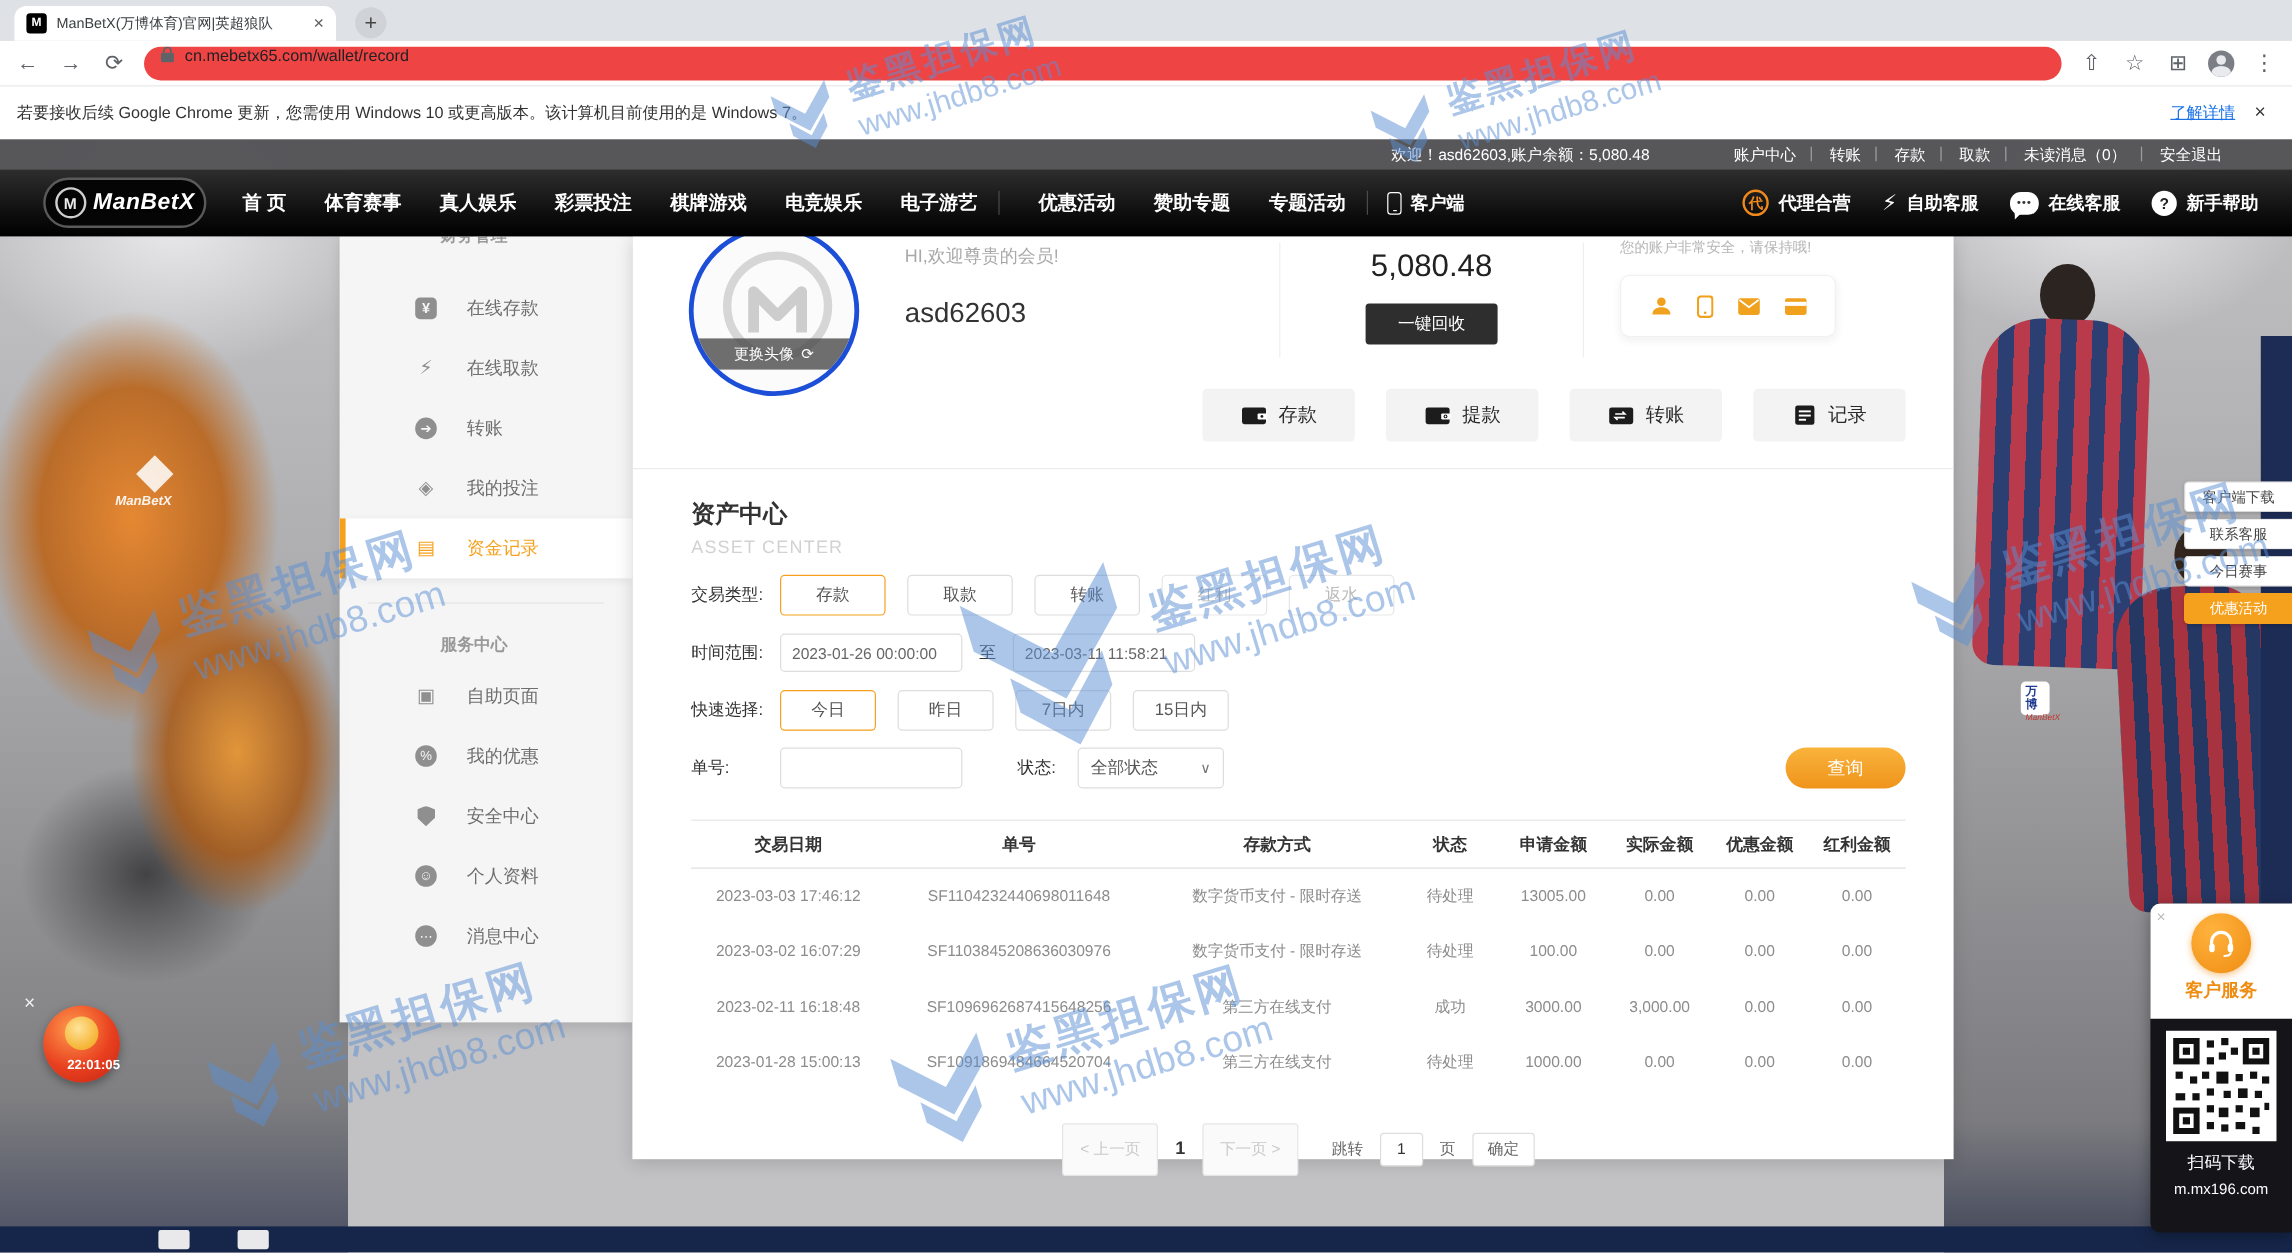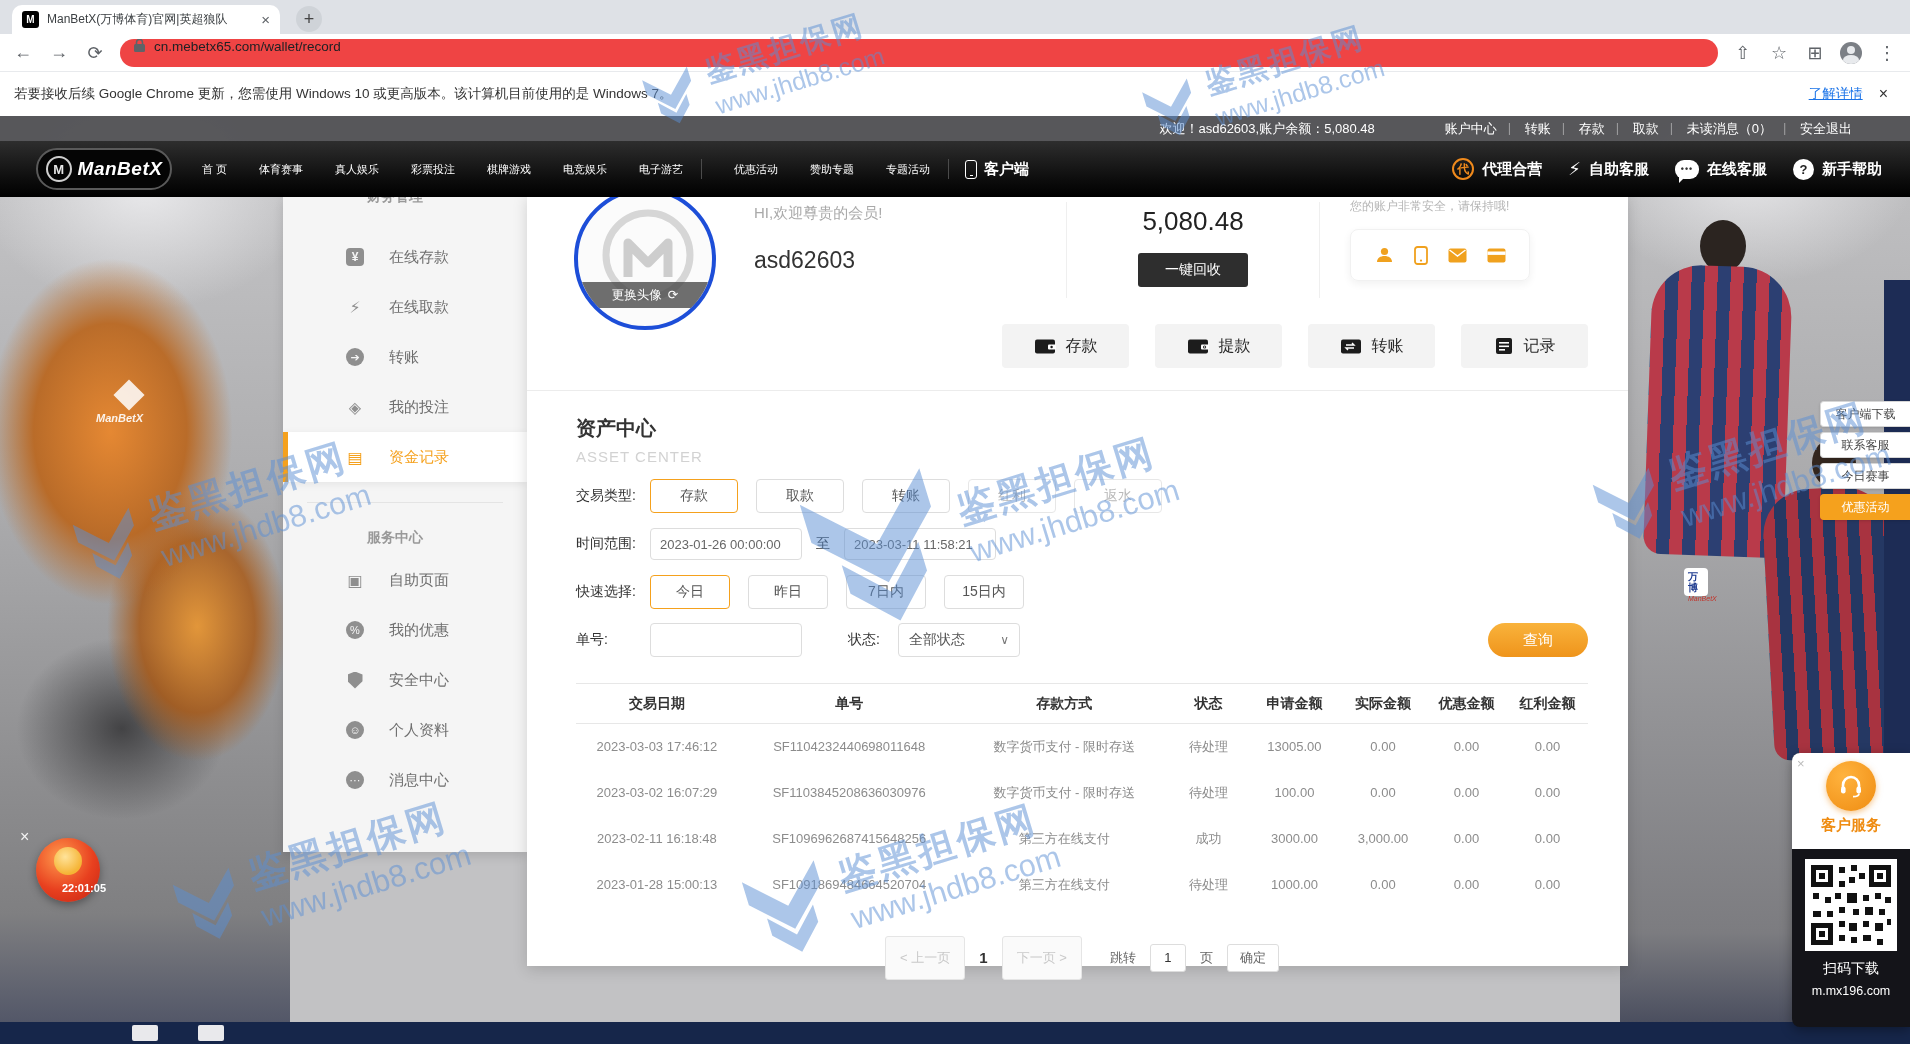--- a/index.html
+++ b/index.html
@@ -64,21 +64,21 @@
   .ub-links { display:flex; list-style:none; align-items:center; }
   .ub-links li { color:#fff; font-size:13px; padding:0 14px; position:relative; }
   .ub-links li + li::before { content:"|"; position:absolute; left:-3px; color:#9c9c9e; }
 
   
   .navbar { position:absolute; left:0; top:25px; width:1910px; height:56px; background:linear-gradient(180deg,#2e2e2e 0%,#0c0c0c 70%,#000 100%); z-index:20; display:flex; align-items:center; }
   .logo { margin-left:36px; width:136px; height:42px; border-radius:21px; background:#050505; border:2px solid #5a5a5a; display:flex; align-items:center; justify-content:center; gap:6px; flex:0 0 auto; }
   .logo-emblem { width:26px; height:26px; border-radius:50%; border:2px solid #cfcfcf; color:#e8e8e8; font-size:13px; font-weight:bold; display:flex; align-items:center; justify-content:center; }
   .logo-name { color:#fff; font-size:19px; font-weight:bold; font-style:italic; letter-spacing:.5px; text-shadow:0 1px 2px #000; }
   .nav-items { display:flex; list-style:none; align-items:center; margin-left:14px; }
-  .nav-items li { color:#fff; font-size:11px; font-weight:normal; padding:0 16px; white-space:nowrap; }
+  .nav-items li { color:#fff; font-size:16px; font-weight:bold; padding:0 16px; white-space:nowrap; }
   .nav-pipe { width:1px; height:20px; background:#4b4b4b; margin:0 2px; }
   .nav-client { display:flex; align-items:center; gap:7px; color:#fff; font-size:15px; font-weight:bold; padding:0 14px; }
   .phone-ic { width:12px; height:19px; border:1.5px solid #fff; border-radius:3px; position:relative; }
   .phone-ic::after { content:""; position:absolute; left:3.5px; bottom:1.5px; width:3px; height:1.5px; background:#fff; }
   .nav-right { margin-left:auto; margin-right:28px; display:flex; align-items:center; gap:26px; }
   .nav-right .nr { display:flex; align-items:center; gap:8px; color:#fff; font-size:15px; font-weight:bold; white-space:nowrap; }
   .ic-agent { width:22px; height:22px; border-radius:50%; border:2px solid #f08a1c; color:#f08a1c; font-size:12px; display:flex; align-items:center; justify-content:center; font-weight:bold; }
   .ic-bolt { color:#fff; font-size:18px; }
   .ic-chat { width:24px; height:19px; background:#fff; border-radius:9px; position:relative; display:flex; align-items:center; justify-content:center; color:#333; font-size:9px; letter-spacing:1px; }
   .ic-chat::after { content:""; position:absolute; left:4px; bottom:-4px; border:4px solid transparent; border-top-color:#fff; border-left-color:#fff; }
@@ -162,21 +162,21 @@
   .svc-qr { width:92px; height:92px; margin:10px auto 0 auto; background:#fff; display:block; }
   .svc-scan { text-align:center; color:#fff; font-size:14px; margin-top:9px; }
   .svc-site { text-align:center; color:#fff; font-size:12.5px; margin-top:6px; }
 
   
   .promo-close { position:absolute; left:20px; top:712px; color:#f4f4f4; font-size:16px; z-index:35; }
   .promo { position:absolute; left:36px; top:722px; width:64px; height:64px; border-radius:50%; z-index:35;
     background:radial-gradient(circle at 38% 30%, #ff9a4d, #e8401f 55%, #c52313); box-shadow:0 3px 8px rgba(0,0,0,.35); }
   .promo::before { content:""; position:absolute; left:18px; top:9px; width:28px; height:28px; border-radius:50%;
     background:radial-gradient(circle at 40% 35%, #ffe39a, #f5b435 70%); }
-  .promo-time { position:absolute; left:16px; width:100%; bottom:8px; text-align:center; color:#fff; font-size:11px; font-weight:bold; }
+  .promo-time { position:absolute; left:0; width:100%; bottom:8px; text-align:right; color:#fff; font-size:11px; font-weight:bold; }
 
   
   .wm { position:absolute; display:flex; align-items:center; gap:12px; transform:rotate(-17deg); opacity:.5; z-index:60; pointer-events:none; }
   .wm .wm-txt { display:flex; flex-direction:column; }
   .wm .t1 { color:#5b8fd4; font-size:38px; font-weight:bold; letter-spacing:3px; white-space:nowrap; }
   .wm .t2 { color:#5b8fd4; font-size:31px; white-space:nowrap; }
   .wm.small .t1 { font-size:30px; } .wm.small .t2 { font-size:25px; }
   .wm svg { flex:0 0 auto; }
 </style>
 </head>

